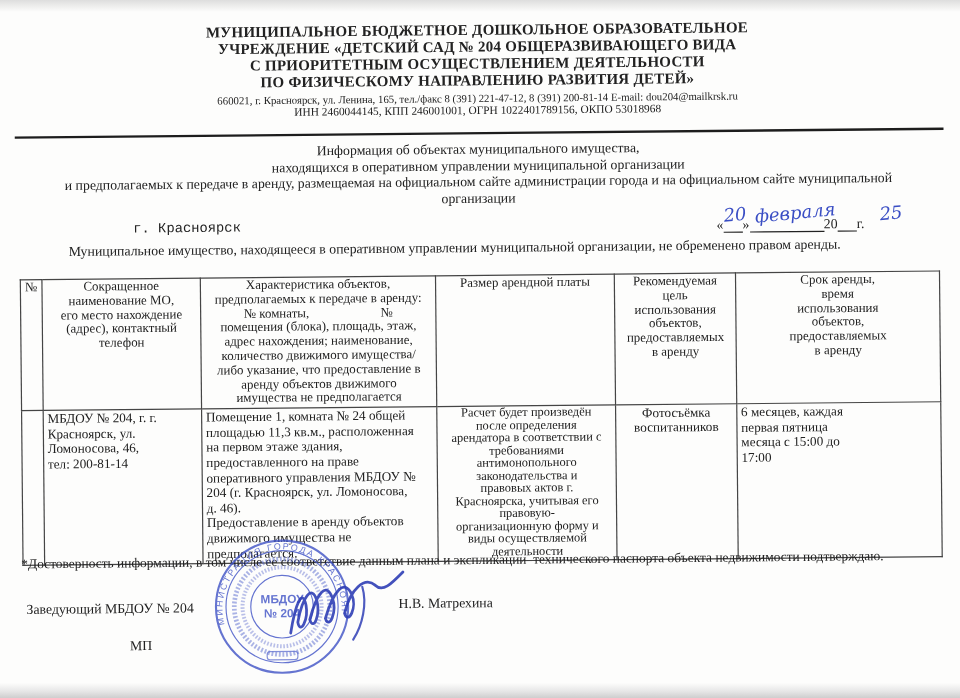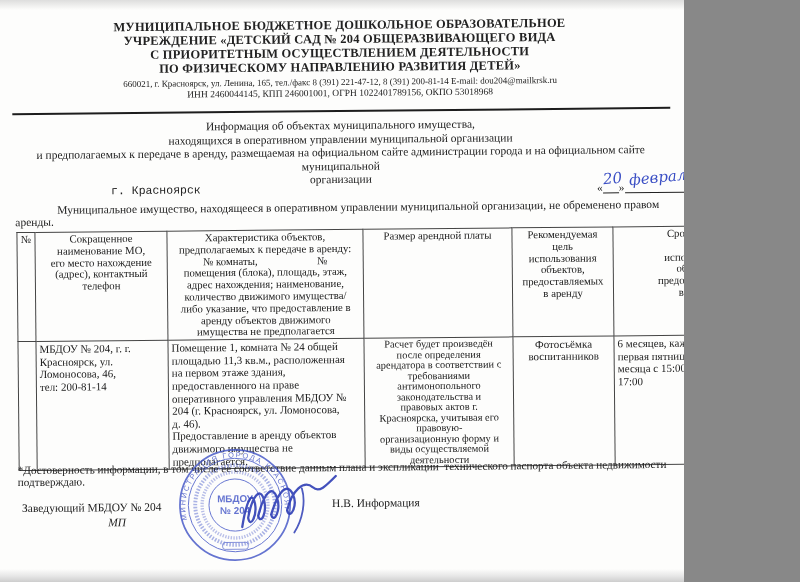--- a/index.html
+++ b/index.html
@@ -1,16 +1,16 @@
 <!DOCTYPE html>
 <html><head>
 <meta charset="utf-8">
 <style>
   html,body{margin:0;padding:0;background:#888;}
-  .page{position:relative;width:684px;height:582px;background:#fdfdfc;overflow:hidden;
+  .page{position:relative;width:800px;height:582px;background:#fdfdfc;overflow:hidden;
         font-family:"Liberation Serif", serif;color:#222;}
   .tilt{position:absolute;inset:0;transform:rotate(-0.55deg);transform-origin:50% 50%;}
   .pre{white-space:pre-wrap;}
 
   
   .letterhead{position:absolute;top:18px;left:0;right:0;text-align:center;}
   .lh-bold{font-weight:bold;font-size:12.5px;line-height:14px;letter-spacing:.2px;}
   .lh-small{font-size:9px;line-height:11px;margin-top:3px;}
   .lh-codes{font-size:9.5px;line-height:11px;}
   .rule{position:absolute;top:110px;left:14px;right:12px;height:2.4px;background:#1d1d1d;}
@@ -46,21 +46,21 @@
   tr.bdy{height:127px;}
   td.c-org{font-size:11px;line-height:12.6px;text-align:left;padding-left:7px;}
   td.c-char{font-size:11px;line-height:12.6px;text-align:left;padding-left:5px;}
   td.c-rent{font-size:10.4px;line-height:10.5px;text-align:center;}
   td.c-purp{font-size:11px;line-height:12px;text-align:center;}
   td.c-term{font-size:11px;line-height:12.6px;text-align:left;padding-left:5px;}
 
   .footnote{position:absolute;top:461px;left:16px;right:4px;font-size:11.2px;margin:0;}
 
   .sign-position{position:absolute;top:499px;left:20px;font-size:11.5px;}
-  .sign-mp{position:absolute;top:514px;left:106px;font-size:11.5px;font-style:italic;}
+  .sign-mp{position:absolute;top:530px;left:106px;font-size:11.5px;}
   .sign-name{position:absolute;top:497px;left:330px;font-size:11.5px;}
 
   .stamp-svg{position:absolute;left:174px;top:445px;width:118px;height:118px;opacity:.8;}
   .sig-svg{position:absolute;left:230px;top:468px;width:118px;height:74px;}
 
   
   .edge-top{position:absolute;top:0;left:0;right:0;height:10px;
     background:linear-gradient(to bottom, rgba(190,190,190,.5), rgba(255,255,255,0));}
   .edge-bottom{position:absolute;bottom:0;left:0;right:0;height:13px;
     background:linear-gradient(to top, #cdcdcd, #e6e6e6 45%, rgba(255,255,255,0));}
@@ -182,21 +182,21 @@
 месяца с 15:00 до
 17:00</td>
       </tr>
     </tbody>
       </table>
 
     <p class="footnote pre">*Достоверность информации, в том числе ее соответствие данным плана и экспликации  технического паспорта объекта недвижимости подтверждаю.</p>
 
     <div class="sign-position">Заведующий МБДОУ № 204</div>
     <div class="sign-mp">МП</div>
-    <div class="sign-name">Н.В. Информация</div>
+    <div class="sign-name">Н.В. Матрехина</div>
 
     <svg class="stamp-svg" viewBox="0 0 120 120">
       <g stroke="#4053c6" fill="none">
         <circle cx="60" cy="60" r="56" stroke-width="1.8"></circle>
         <circle cx="60" cy="60" r="47.5" stroke-width="1"></circle>
         <circle cx="60" cy="60" r="40.5" stroke-width="4" stroke-dasharray="1.6 1.5" opacity="0.55"></circle>
         <circle cx="60" cy="60" r="33.5" stroke-width="3.4" stroke-dasharray="1.4 1.4" opacity="0.45"></circle>
         <circle cx="60" cy="60" r="26.5" stroke-width="1"></circle>
         <rect x="47" y="98" width="26" height="7" rx="2.5" stroke-width="1" opacity="0.8"></rect>
       </g>

